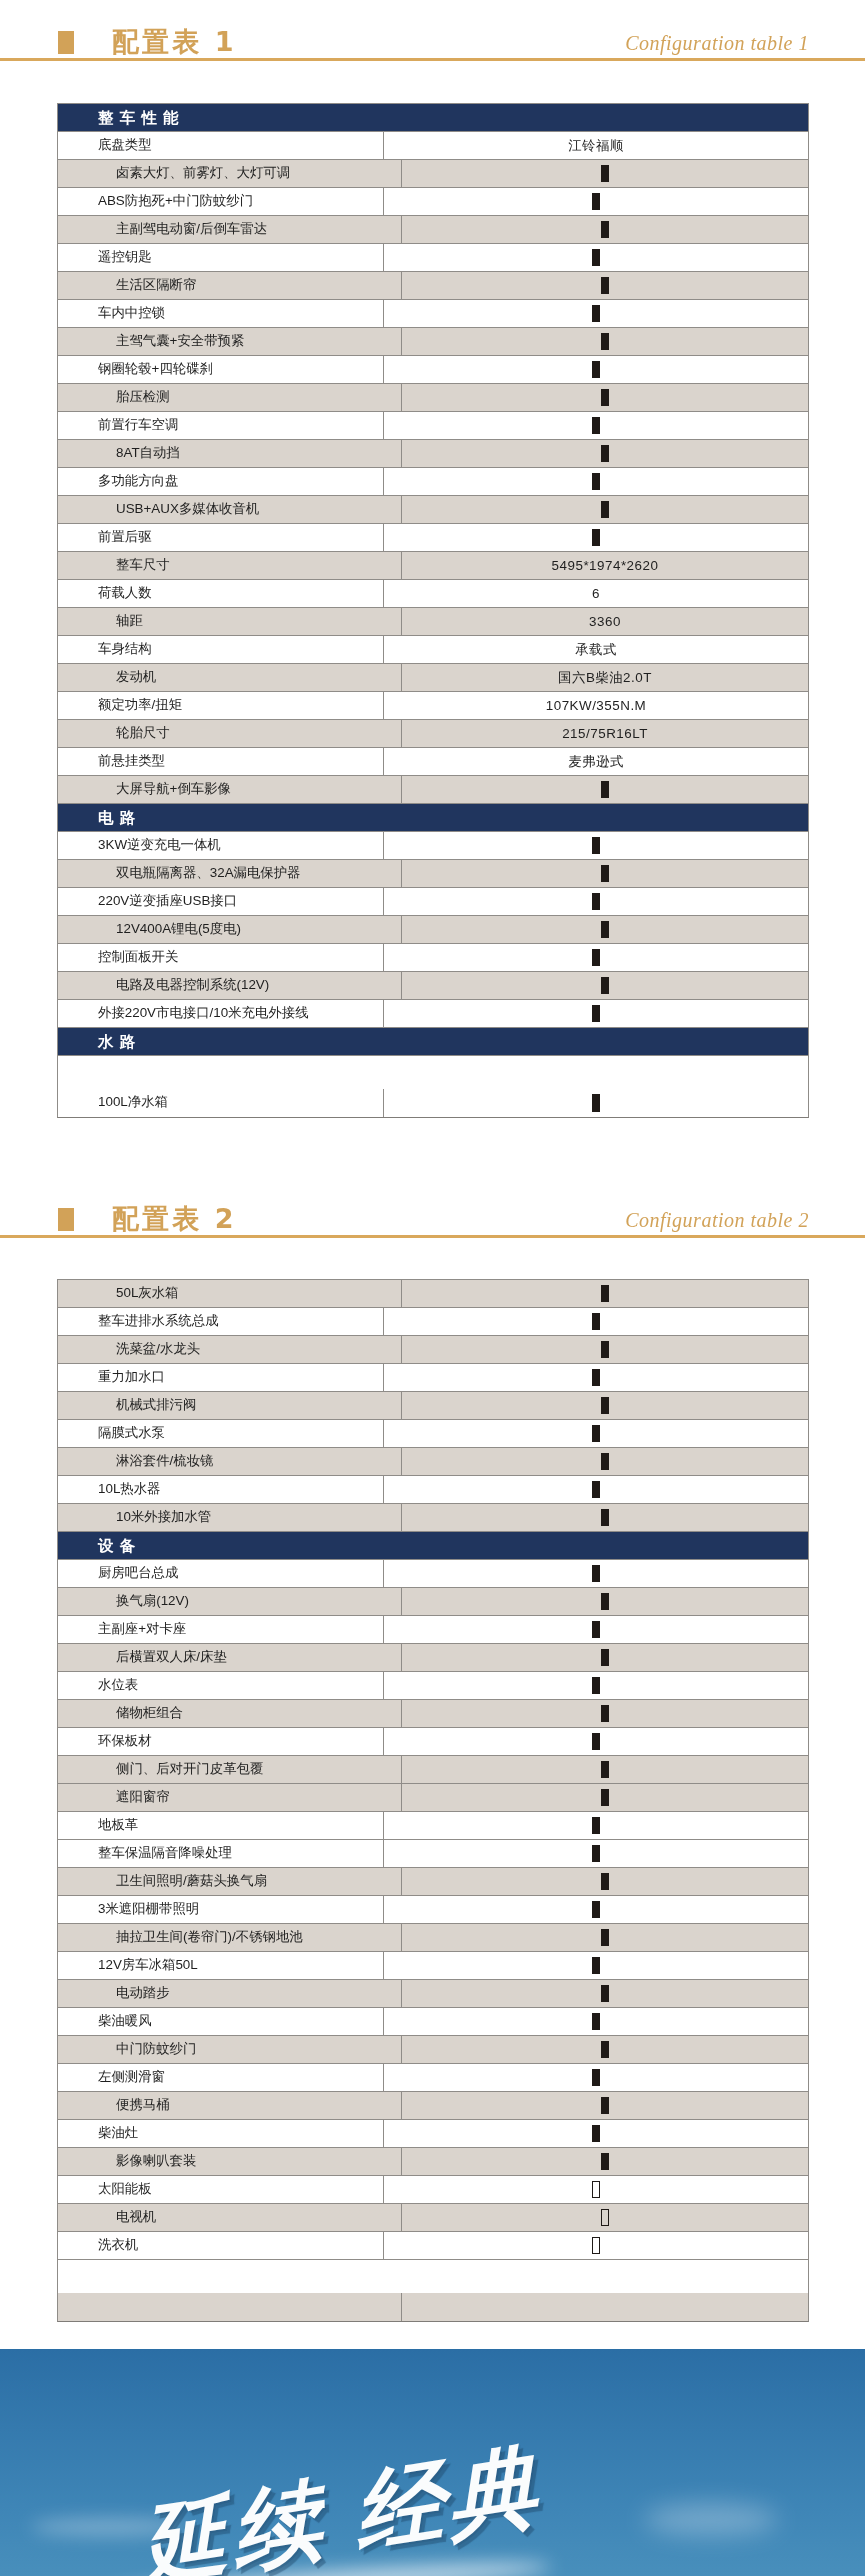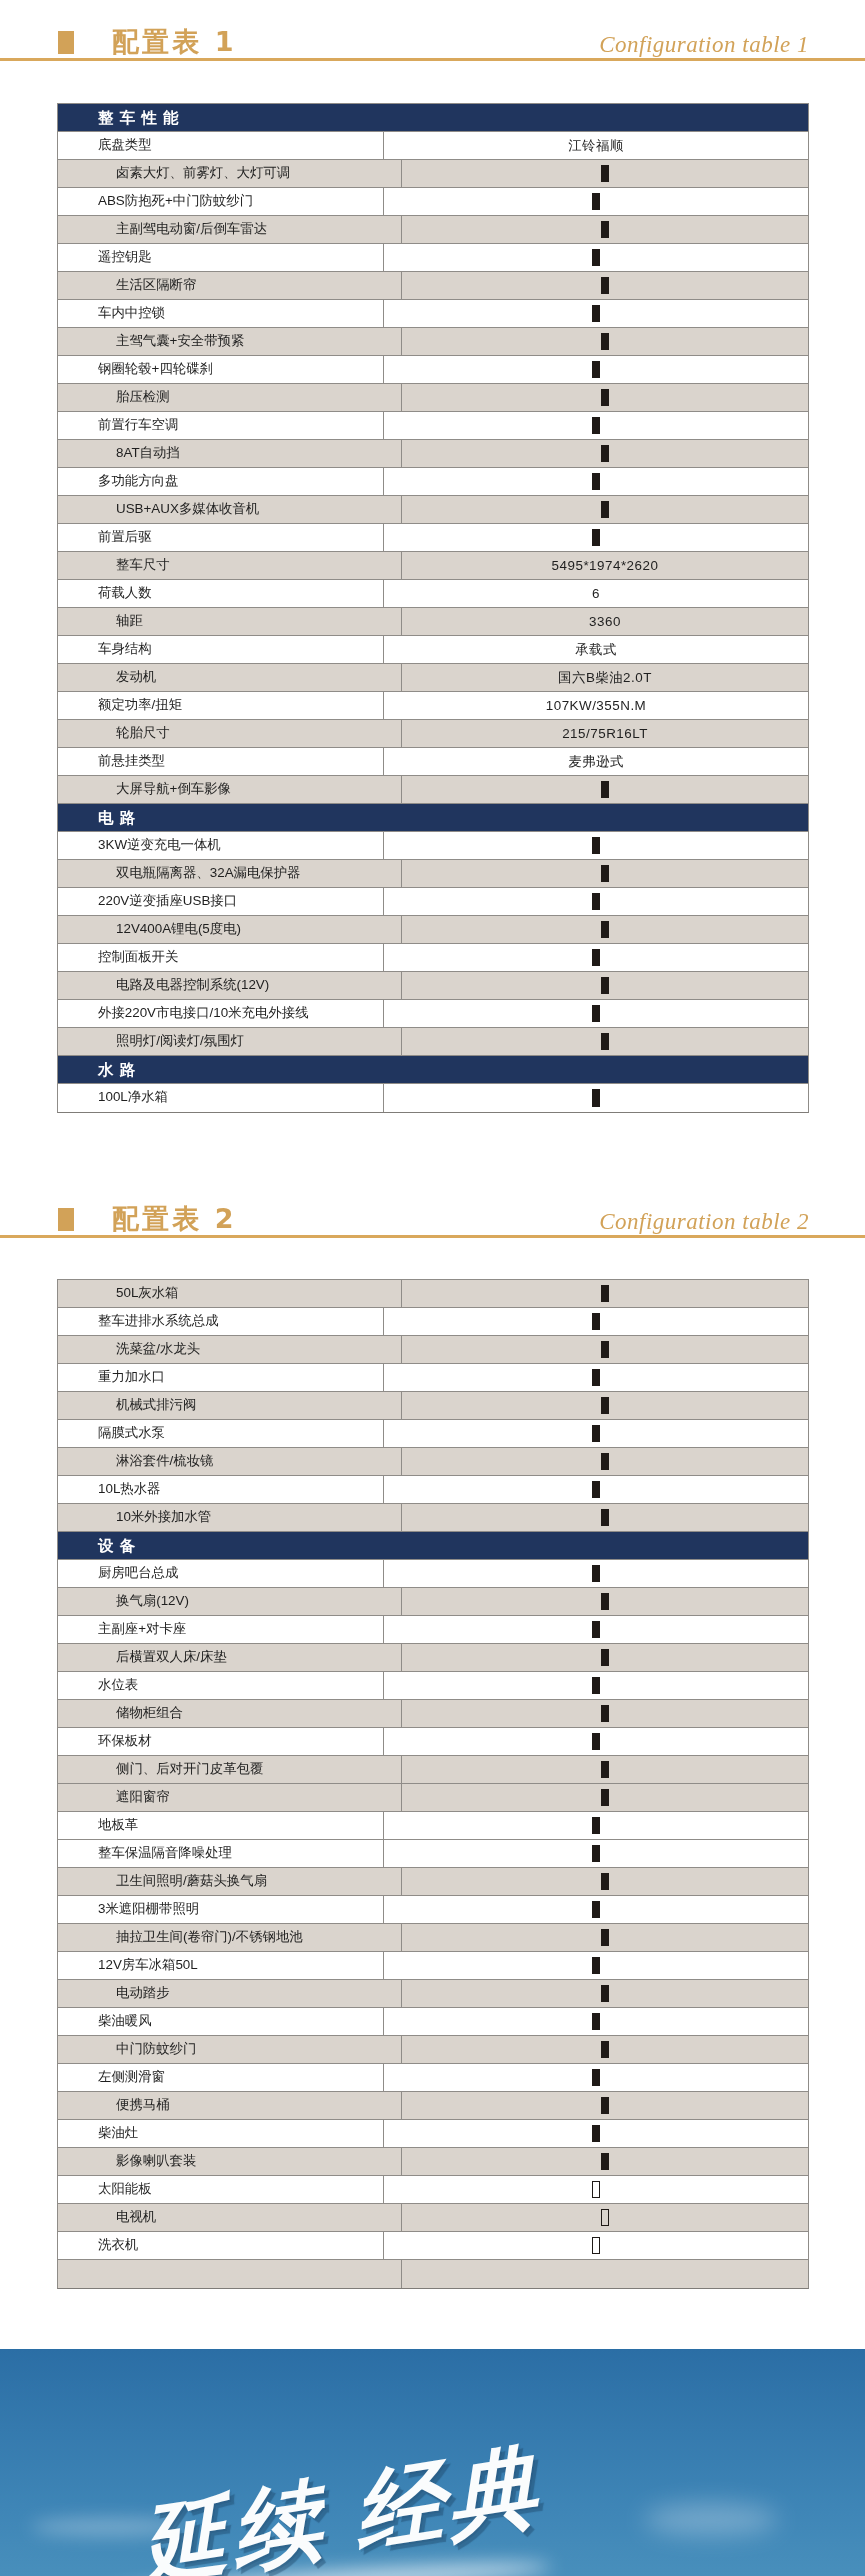--- a/index.html
+++ b/index.html
@@ -4,29 +4,29 @@
 <style>
   html,body{margin:0;padding:0;background:#ffffff;}
   .page{position:relative;width:866px;height:3524px;background:#ffffff;overflow:hidden;
         font-family:"Liberation Sans","DejaVu Sans",sans-serif;}
 
   
   .sec-head{position:absolute;left:57px;width:752px;height:34px;}
   .bullet{position:absolute;left:1px;top:6.2px;width:15.5px;height:23px;background:#D2A258;}
   .tzh{position:absolute;left:26px;top:-1px;font-size:27px;font-weight:800;color:#D2A258;
        letter-spacing:3.1px;font-family:"DejaVu Sans",sans-serif;margin-left:29px;}
-  .ten{position:absolute;right:0;top:7.2px;font-size:23px;font-style:italic;color:#D2A258;
+  .ten{position:absolute;right:0;top:7.2px;font-size:20px;font-style:italic;color:#D2A258;
        letter-spacing:0.5px;font-family:"Liberation Serif","DejaVu Serif",serif;}
   .grule{position:absolute;left:0;width:866px;height:2.6px;background:#D9A85C;}
 
   
   .cfg-table{position:absolute;left:57px;width:752px;border:1px solid #8F8C88;
              border-bottom:1.5px solid #7F7C78;box-sizing:border-box;background:#fff;}
   .trow{display:flex;height:28px;border-bottom:1px solid #8F8C88;box-sizing:border-box;}
-  .trow:last-child{border-bottom:none;}
+  .trow:last-child{border-bottom:none;margin-top:33px;}
   .thead{background:#20355E;}
   .thead span{color:#ffffff;font-size:15.5px;font-weight:bold;letter-spacing:6.2px;
               line-height:27px;padding-left:40px;text-align:right;}
   .rwhite{background:#FFFFFF;}
   .rbeige{background:#DAD4CD;padding-left:18px;}
   .cl{width:326px;border-right:1px solid #8F8C88;font-size:13.4px;color:#1F1F1F;
       line-height:26px;padding-left:40px;box-sizing:border-box;white-space:nowrap;overflow:hidden;}
   .cr{flex:1;display:flex;align-items:center;justify-content:center;
       font-size:13.4px;color:#1F1F1F;letter-spacing:0.5px;}
   .mark{display:inline-block;width:7.7px;height:17.5px;background:#1F1A17;}
@@ -223,26 +223,20 @@
         <div class="cr">
           <span class="mark mstd"></span>
         </div>
       </div>
       <div class="trow rwhite">
         <div class="cl">外接220V市电接口/10米充电外接线</div>
         <div class="cr">
           <span class="mark mstd"></span>
         </div>
       </div>
-      <div class="trow rbeige">
-        <div class="cl">照明灯/阅读灯/氛围灯</div>
-        <div class="cr">
-          <span class="mark mstd"></span>
-        </div>
-      </div>
       <div class="trow thead">
         <span>水路</span>
       </div>
       <div class="trow rwhite">
         <div class="cl">100L净水箱</div>
         <div class="cr">
           <span class="mark mstd"></span>
         </div>
       </div>
     </div>

